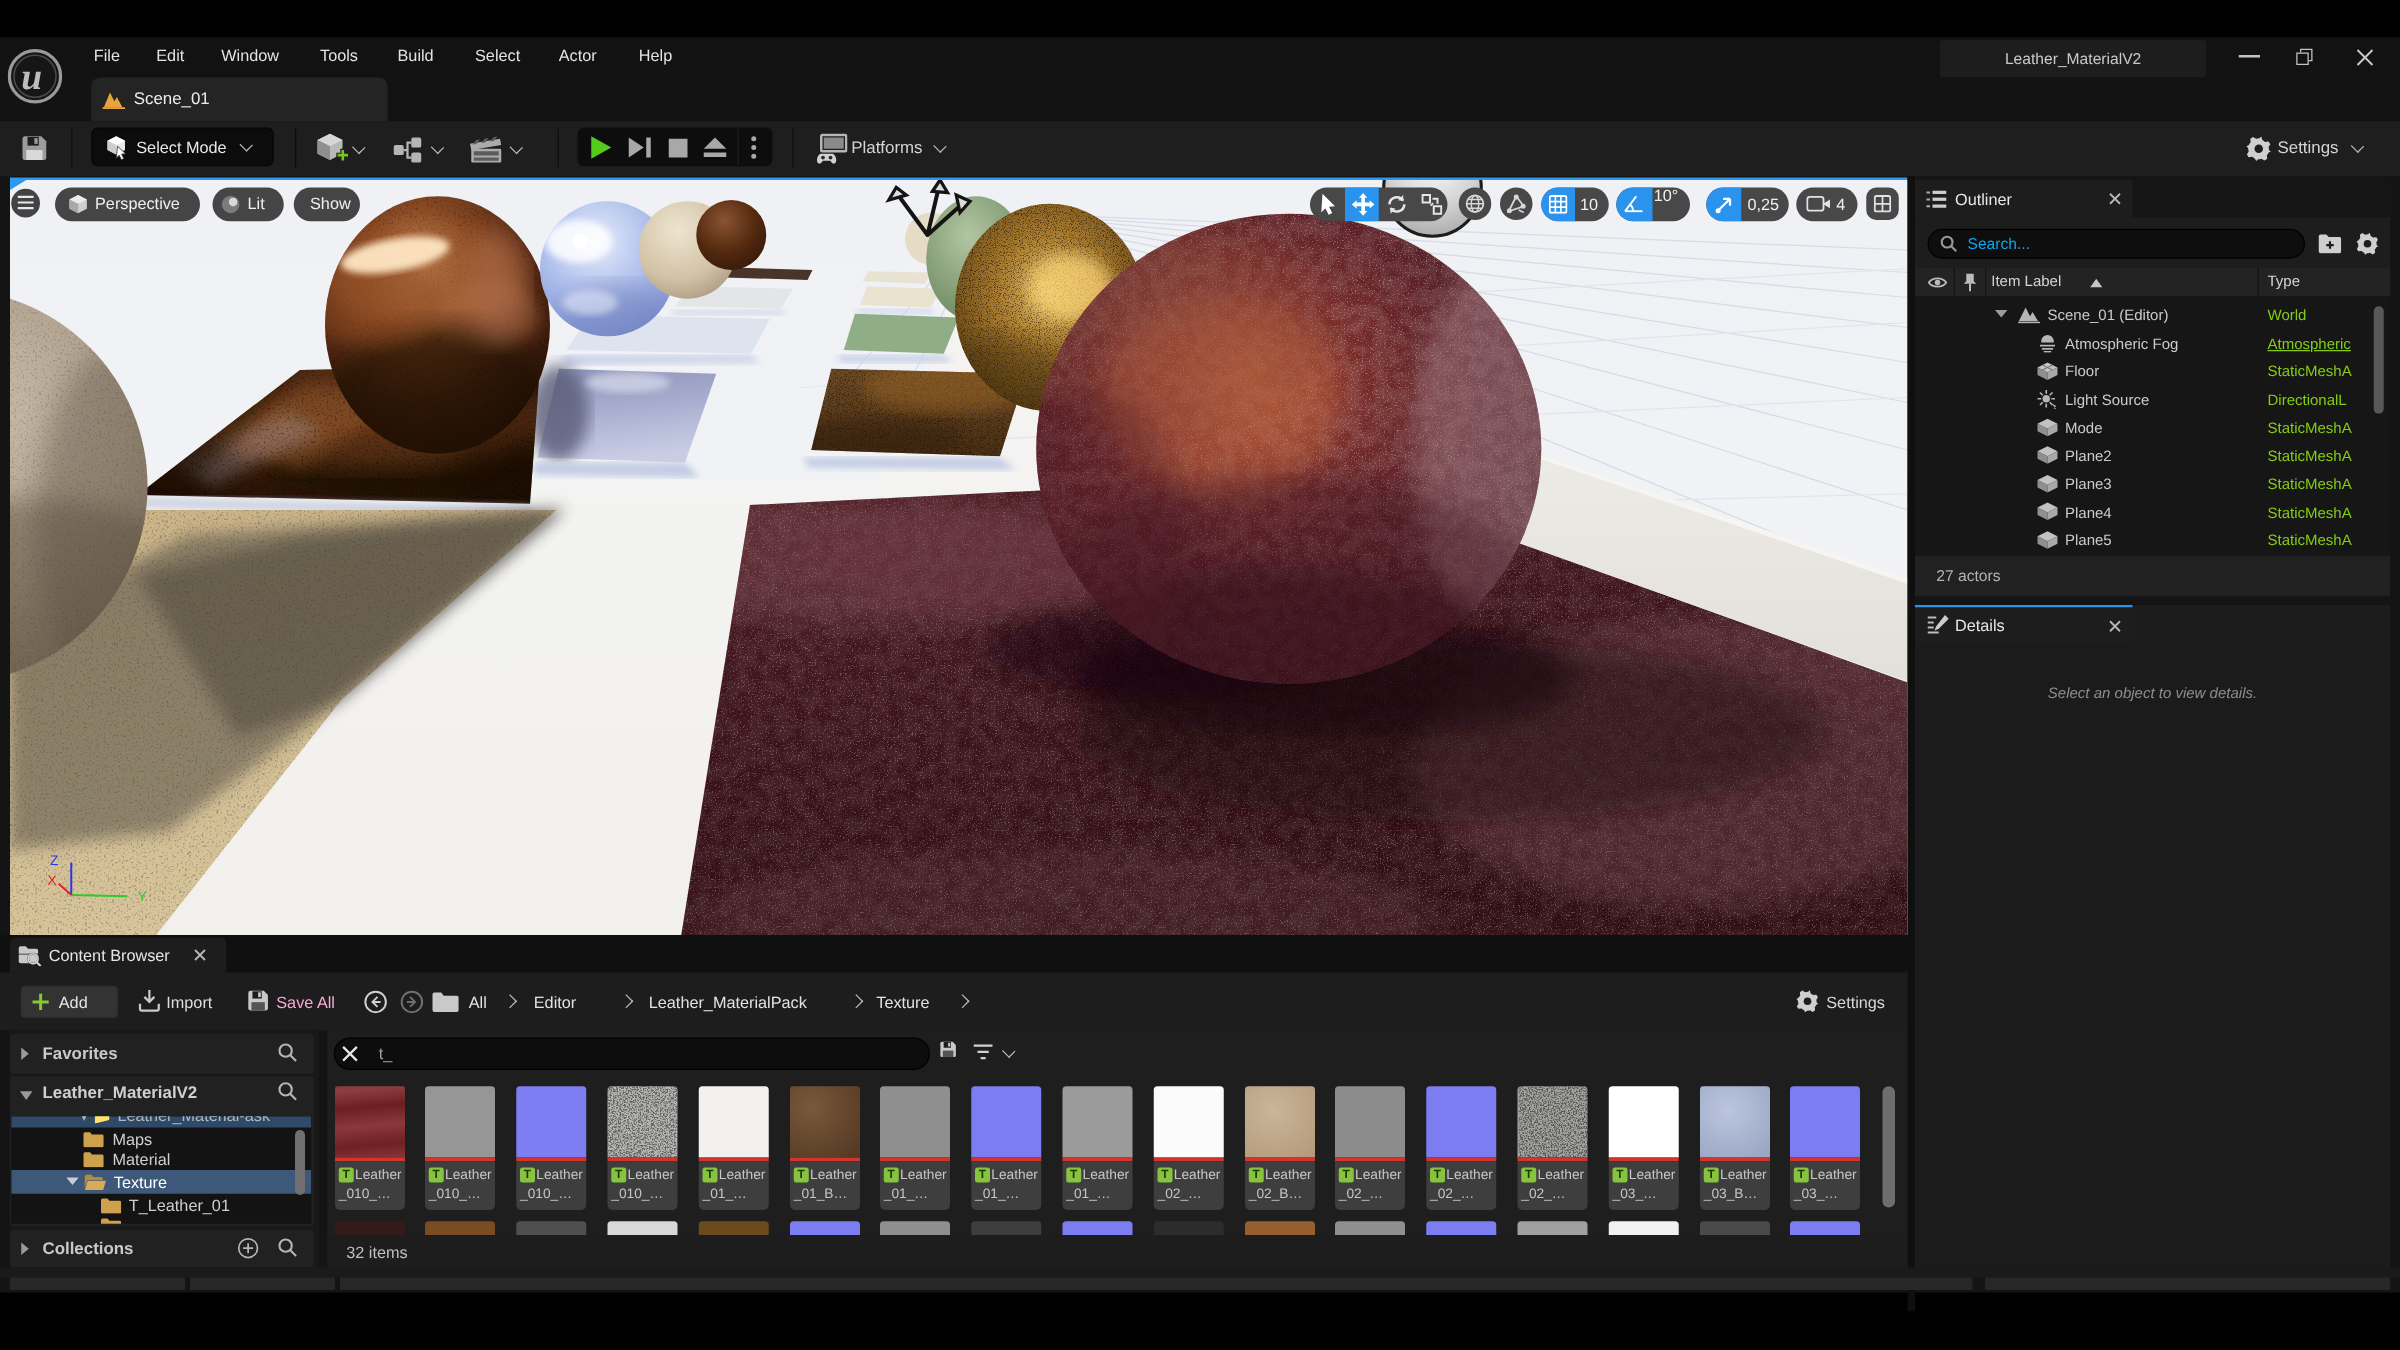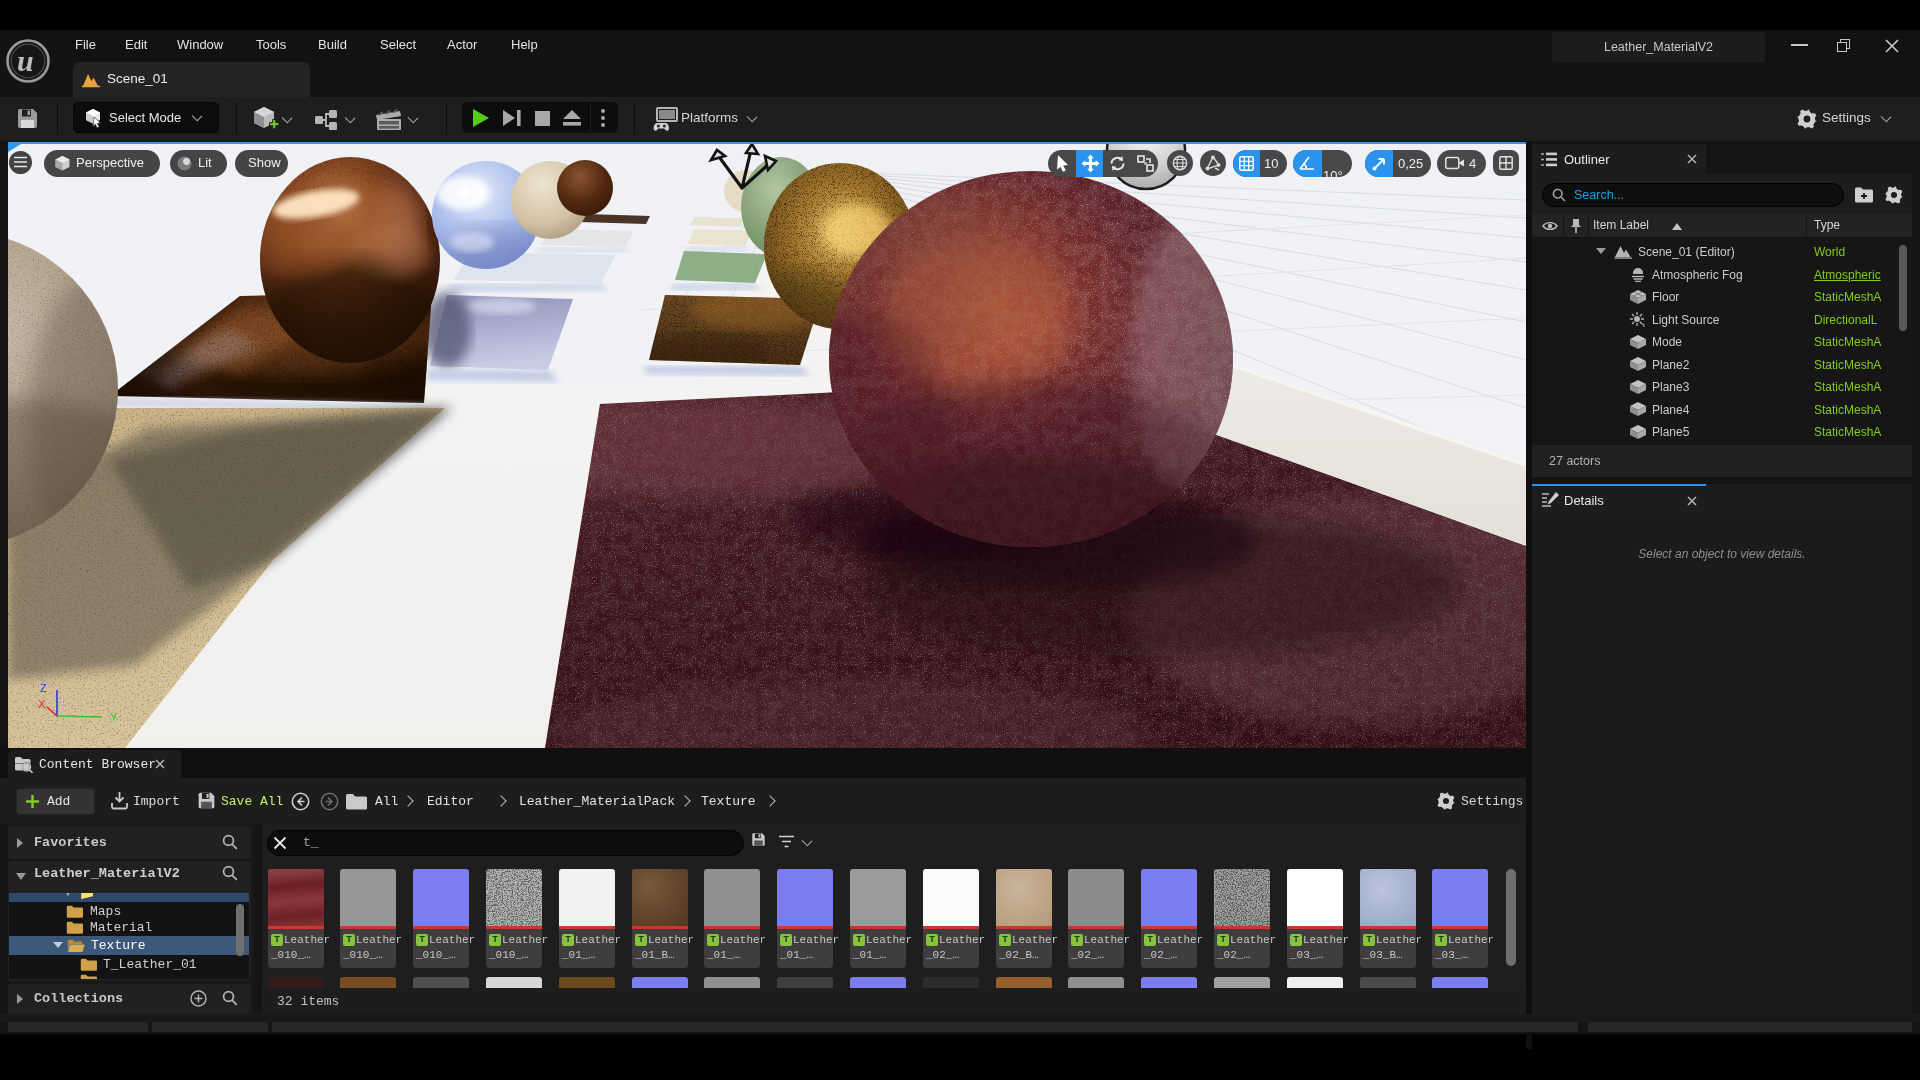--- a/index.html
+++ b/index.html
@@ -511,21 +511,21 @@
     </svg>
     <span class="abs" style="left:1256px;top:11.5px;">10</span>
 
     <div class="abs" style="left:1284.7px;top:6px;width:59px;height:27px;border-radius:14px;background:#484848;overflow:hidden;">
       <div class="abs" style="left:0;top:0;width:29px;height:27px;background:#2a93ee;"></div>
     </div>
     <svg class="abs" style="left:1291px;top:12px;" width="16" height="14" viewBox="0 0 16 14">
       <path d="M1 13 L10 1 M1 13 H15" stroke="#fff" stroke-width="1.6" fill="none"></path>
       <path d="M7.5 13 a7 7 0 0 0 -2.5 -5.4" stroke="#fff" stroke-width="1.4" fill="none"></path>
     </svg>
-    <span class="abs" style="left:1315px;top:24px;">10°</span>
+    <span class="abs" style="left:1315px;top:5px;">10°</span>
 
     <div class="abs" style="left:1357.4px;top:6px;width:66px;height:27px;border-radius:14px;background:#484848;overflow:hidden;">
       <div class="abs" style="left:0;top:0;width:28px;height:27px;background:#2a93ee;"></div>
     </div>
     <svg class="abs" style="left:1364px;top:12px;" width="15" height="15" viewBox="0 0 15 15">
       <path d="M2 13 L12 3 M12 3 H6.5 M12 3 V8.5" stroke="#fff" stroke-width="1.8" fill="none"></path>
       <circle cx="2.5" cy="12.5" r="2" fill="#fff"></circle>
     </svg>
     <span class="abs" style="left:1390px;top:11.5px;">0,25</span>
 
@@ -673,21 +673,21 @@
     </svg>
     <span class="abs" style="left:32px;top:349px;font-size:13px;color:#e8e8e8;">Details</span>
     <svg class="abs" style="left:155px;top:352px;" width="10" height="10" viewBox="0 0 10 10">
         <path d="M1 1 L9 9 M9 1 L1 9" stroke="#b5b5b5" stroke-width="1.5"></path>
       </svg>
     <div class="abs" style="left:0;top:370px;width:380px;height:505px;background:#1b1b1b;"></div>
     <div class="abs" style="left:0;top:403px;width:380px;text-align:center;font-size:12px;font-style:italic;color:#8e8e8e;">Select an object to view details.</div>
   </div>
   <div class="abs" style="left:1526px;top:111px;width:6px;height:908px;background:#0f0f0f;"></div>
 
-  <div id="cbrowser" class="abs" style="left:0px;top:718px;width:1526px;height:266px;background:#141414;font-family:Liberation Mono, monospace;">
+  <div id="cbrowser" class="abs" style="left:0px;top:718px;width:1526px;height:266px;background:#141414;">
 
     <div class="abs" style="left:0;top:0;width:1526px;height:30px;background:#101010;"></div>
     <div class="abs" style="left:8px;top:2px;width:173px;height:28px;background:#1d1d1d;border-radius:5px 5px 0 0;"></div>
     <svg class="abs" style="left:14px;top:8px;" width="20" height="17" viewBox="0 0 20 17">
       <path d="M1 2.5 a1.5 1.5 0 0 1 1.5 -1.5 H6.5 L8.5 3 H15 a1.5 1.5 0 0 1 1.5 1.5 V7 H1 Z" fill="#c9c9c9"></path>
       <path d="M1 7.5 H16.5 V13 a1.5 1.5 0 0 1 -1.5 1.5 H2.5 A1.5 1.5 0 0 1 1 13 Z" fill="#c9c9c9"></path>
       <circle cx="12.5" cy="11" r="4" fill="none" stroke="#333" stroke-width="1.6"></circle>
       <path d="M15.5 14 L19 17" stroke="#333" stroke-width="1.8"></path>
       <circle cx="12.5" cy="11" r="4" fill="none" stroke="#ddd" stroke-width="1.2"></circle>
       <path d="M15.5 14 L18.5 16.8" stroke="#ddd" stroke-width="1.4"></path>
@@ -707,21 +707,21 @@
       <path d="M9.5 1 V10 M5.5 6.5 L9.5 10.5 L13.5 6.5" fill="none" stroke="#c9c9c9" stroke-width="1.8"></path>
       <path d="M2 12 V16 a1.5 1.5 0 0 0 1.5 1.5 h12 a1.5 1.5 0 0 0 1.5 -1.5 V12" fill="none" stroke="#c9c9c9" stroke-width="1.8"></path>
     </svg>
     <span class="abs" style="left:133px;top:46px;font-size:13px;color:#dedede;">Import</span>
     <svg class="abs" style="left:197px;top:43px;" width="19" height="19" viewBox="0 0 23 23">
       <path d="M2 4 a2 2 0 0 1 2-2 H17 L21 6 V19 a2 2 0 0 1 -2 2 H4 a2 2 0 0 1 -2-2 Z" fill="#c9c9c9"></path>
       <rect x="6" y="2.5" width="9" height="7" fill="#1d1d1d"></rect>
         <rect x="11.5" y="3.5" width="2.6" height="4.6" fill="#c9c9c9"></rect>
       <rect x="5" y="13" width="13" height="8" fill="#555"></rect>
     </svg>
-    <span class="abs" style="left:221px;top:46px;font-size:13px;color:#bef264;">Save All</span>
+    <span class="abs" style="left:221px;top:46px;font-size:13px;color:#f9a8d4;">Save All</span>
     <svg class="abs" style="left:291px;top:44px;" width="19" height="19" viewBox="0 0 19 19">
       <circle cx="9.5" cy="9.5" r="8.2" fill="none" stroke="#cfcfcf" stroke-width="1.6"></circle>
       <path d="M11 5.5 L7 9.5 L11 13.5 M7 9.5 H13.5" fill="none" stroke="#cfcfcf" stroke-width="1.6"></path>
     </svg>
     <svg class="abs" style="left:320px;top:44px;" width="19" height="19" viewBox="0 0 19 19">
       <circle cx="9.5" cy="9.5" r="8.2" fill="none" stroke="#6e6e6e" stroke-width="1.6"></circle>
       <path d="M8 5.5 L12 9.5 L8 13.5 M12 9.5 H5.5" fill="none" stroke="#6e6e6e" stroke-width="1.6"></path>
     </svg>
     <svg class="abs" style="left:345px;top:45px;" width="22" height="17" viewBox="0 0 22 17">
       <path d="M1 2.5 a1.5 1.5 0 0 1 1.5 -1.5 H8 L10 3.5 H20.5 a1.5 1.5 0 0 1 1.5 1.5 V15 a1.5 1.5 0 0 1 -1.5 1.5 H2.5 A1.5 1.5 0 0 1 1 15 Z" fill="#c9c9c9"></path>

